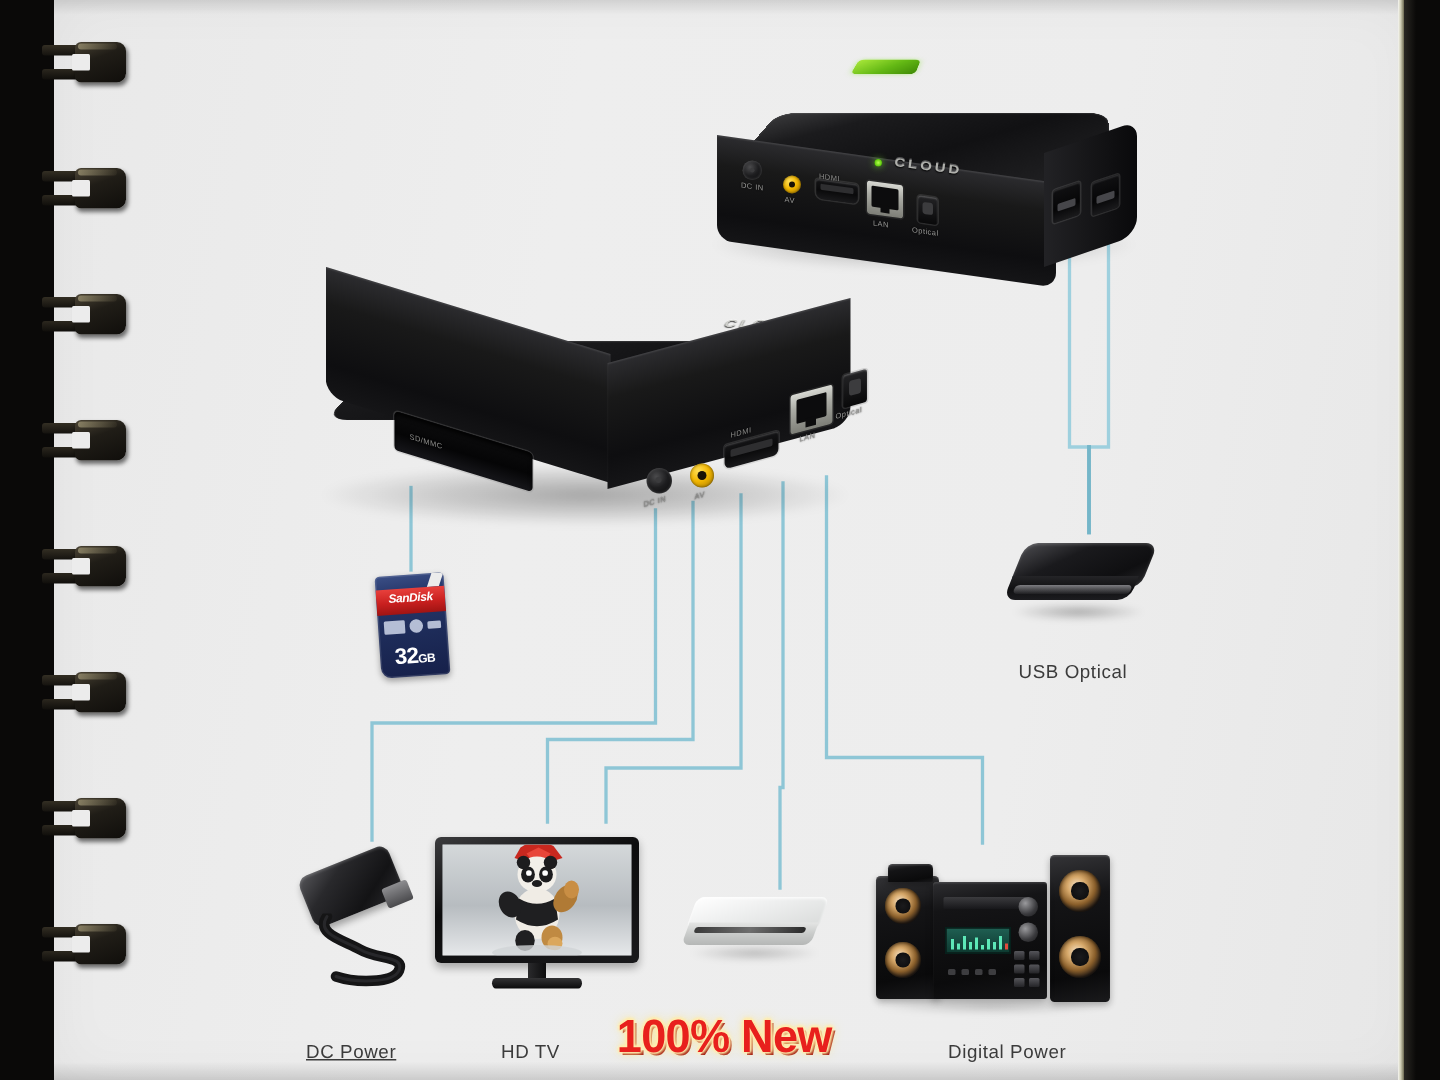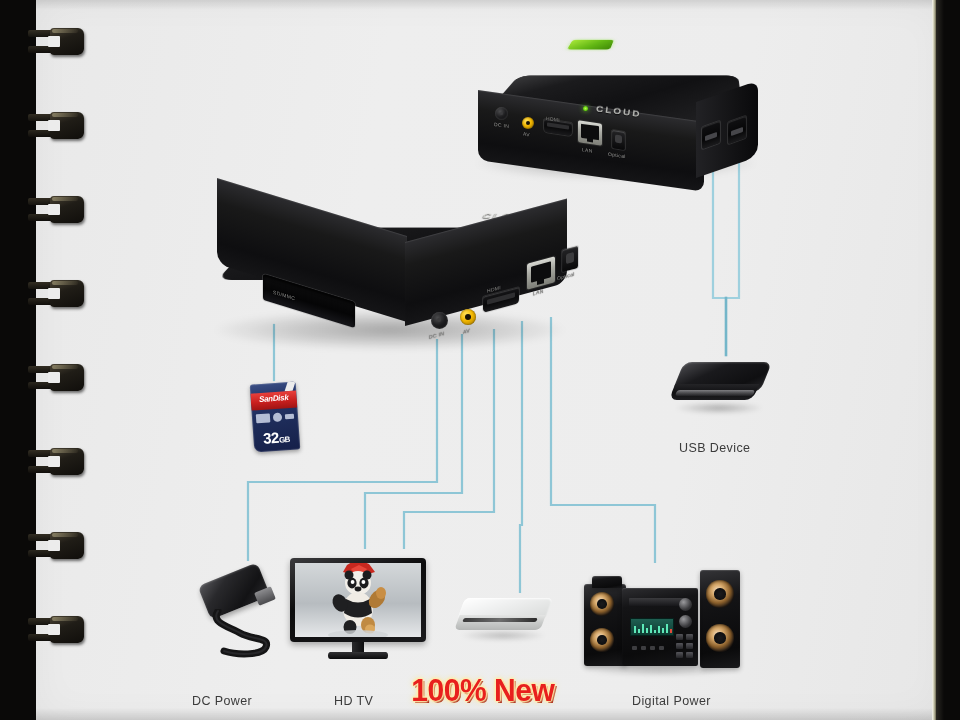--- a/index.html
+++ b/index.html
@@ -734,31 +734,31 @@
       <span>32</span><span class="u">GB</span>
     </div>
   </div>
 
   <div id="usbdrive" style="left:672px; top:362px;">
     <div class="sh"></div>
     <div class="top"></div>
     <div class="front"></div>
     <div class="edge"></div>
   </div>
-  <div class="caption" style="left:679px; top:441px;">USB Device</div>
+  <div class="caption" style="left:679px; top:441px;">USB Optical</div>
 
   <div id="dcpower" style="left:196px; top:565px;">
     <div class="brick"></div>
     <div class="prong"></div>
     <svg class="cable" viewBox="0 0 84 50">
       <path d="M 18 2 C 10 14, 30 18, 40 24 C 52 31, 70 28, 66 38 C 62 47, 36 46, 24 42" fill="none" stroke="#151516" stroke-width="7" stroke-linecap="round"></path>
       <path d="M 18 2 C 10 14, 30 18, 40 24 C 52 31, 70 28, 66 38 C 62 47, 36 46, 24 42" fill="none" stroke="#3a3a3d" stroke-width="2" stroke-linecap="round" opacity="0.5"></path>
     </svg>
   </div>
-  <div class="caption" style="left:192px; top:694px;">DC Power</div>
+  <div class="caption" style="left:204px; top:694px;text-decoration:underline;">DC Power</div>
 
   <div id="hdtv" style="left:290px; top:558px;">
     <div class="bezel"></div>
     <div class="screen">
       <svg viewBox="0 0 126 74" width="126" height="74">
         <defs>
           <linearGradient id="bgsky" x1="0" y1="0" x2="0" y2="1">
             <stop offset="0%" stop-color="#d4d8da"></stop>
             <stop offset="55%" stop-color="#b7bcc0"></stop>
             <stop offset="100%" stop-color="#e6e8ea"></stop>

